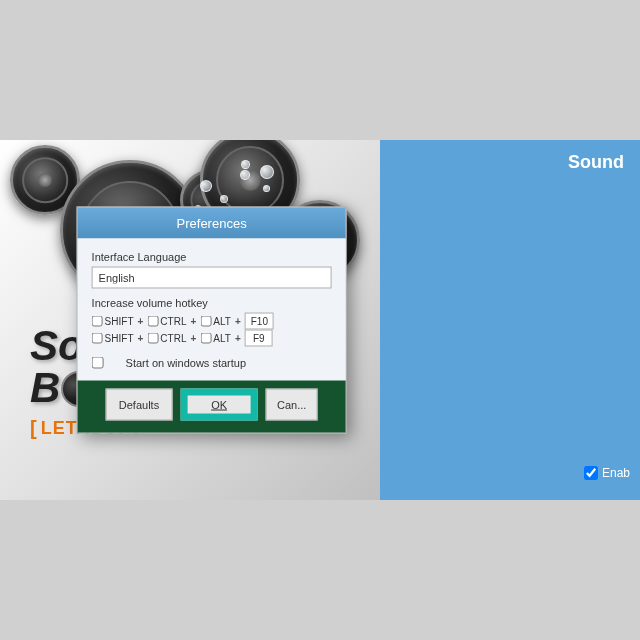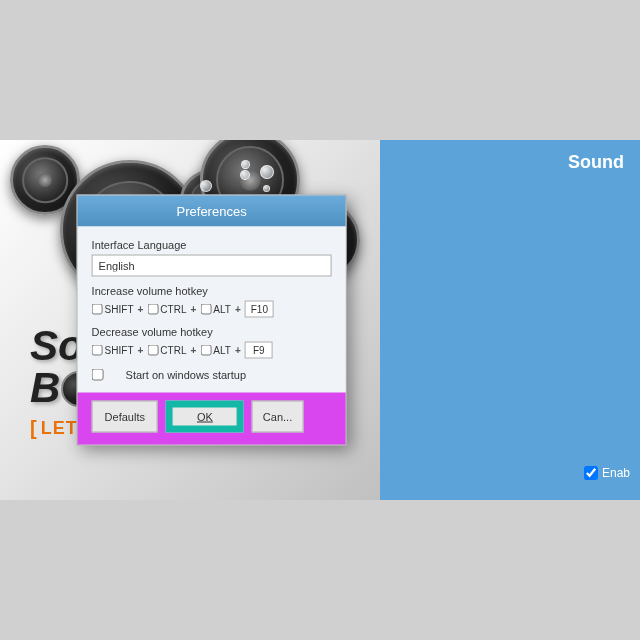--- a/index.html
+++ b/index.html
@@ -266,24 +266,24 @@
       font-size: 11px;
       color: #333;
     }
     .startup-row input[type=checkbox] {
       width: 12px;
       height: 12px;
     }
 
     .dialog-footer {
       display: flex;
-      justify-content: flex-start;
+      justify-content: center;
       gap: 8px;
       padding: 8px 14px 12px;
-      background: #d946ef;
+      background: #14532d;
     }
 
     .btn-defaults {
       padding: 3px 12px;
       font-size: 11px;
       background: #e8e8e8;
       border: 1px solid #aaa;
       cursor: pointer;
       color: #333;
     }
@@ -361,21 +361,20 @@
           </label>
           <span class="plus-sign">+</span>
           <label class="hotkey-checkbox-label">
             <input type="checkbox" style="">
             <span>ALT</span>
           </label>
           <span class="plus-sign">+</span>
           <div class="key-box">F10</div>
         </div>
 
-        <div class="field-label">Decrease volume hotkey</div>
         <div class="hotkey-row">
           <label class="hotkey-checkbox-label">
             <input type="checkbox" style="">
             <span>SHIFT</span>
           </label>
           <span class="plus-sign">+</span>
           <label class="hotkey-checkbox-label">
             <input type="checkbox" style="">
             <span>CTRL</span>
           </label>

